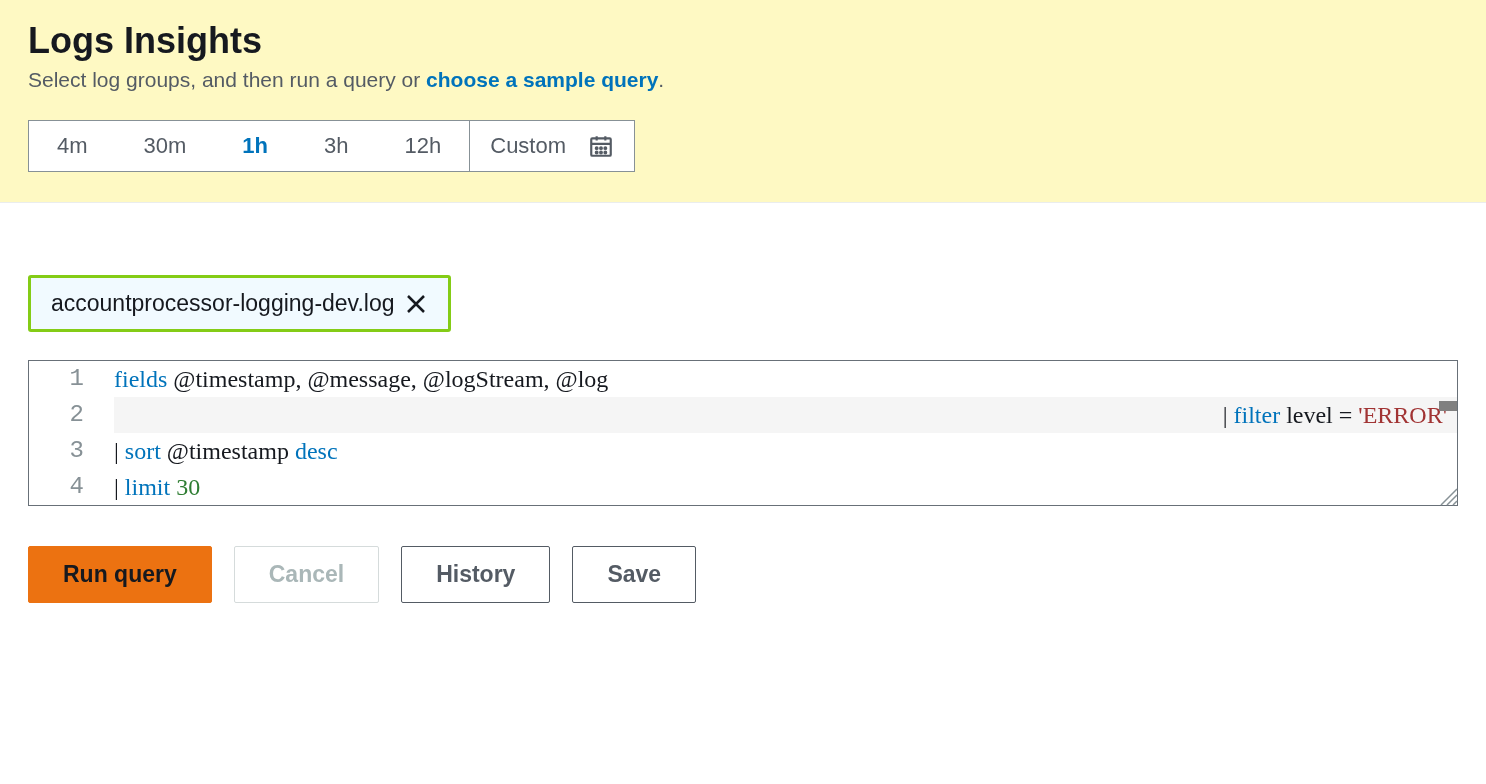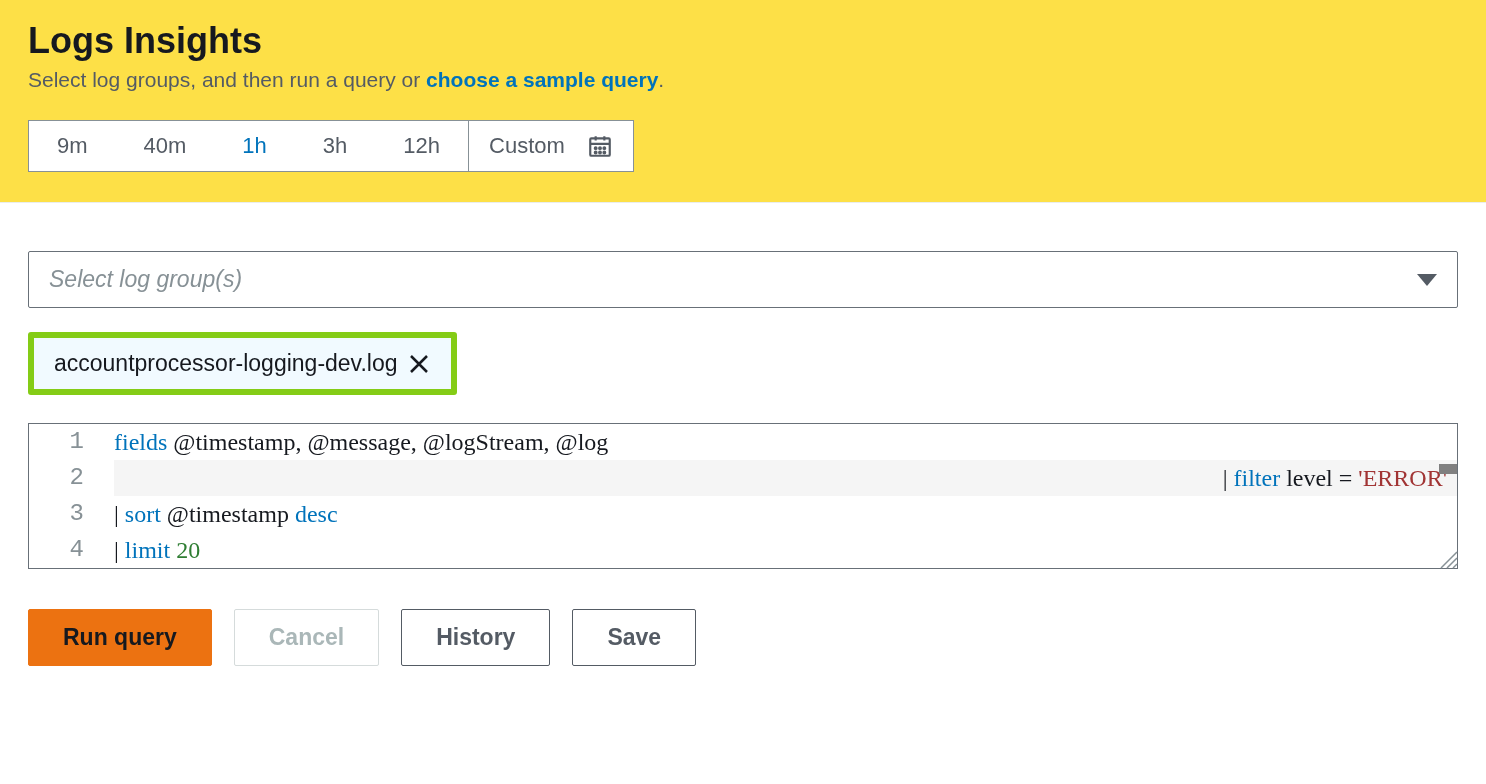--- a/index.html
+++ b/index.html
@@ -3,21 +3,21 @@
 <meta charset="utf-8">
 <style>
   * { box-sizing: border-box; margin: 0; padding: 0; }
   body {
     font-family: "Amazon Ember", "Helvetica Neue", Helvetica, Arial, sans-serif;
     background: #fff;
     color: #16191f;
     width: 1486px;
   }
   .header-section {
-    background: #fde047;
+    background: #fef9c3;
     padding: 20px 28px 30px;
     border-bottom: 1px solid #eaeded;
   }
   .page-title {
     font-size: 36px;
     font-weight: 700;
     color: #16191f;
     margin-bottom: 6px;
   }
   .subtitle {
@@ -41,21 +41,21 @@
     padding: 12px 28px;
     font-size: 22px;
     color: #545b64;
     background: #fff;
     border: none;
     cursor: pointer;
     font-family: inherit;
   }
   .time-btn.active {
     color: #0073bb;
-    font-weight: 400;
+    font-weight: 700;
   }
   .custom-btn {
     display: flex;
     align-items: center;
     gap: 22px;
     padding: 12px 20px;
     font-size: 22px;
     color: #545b64;
     background: #fff;
     border: none;
@@ -93,21 +93,21 @@
     width: 0;
     height: 0;
     border-left: 10px solid transparent;
     border-right: 10px solid transparent;
     border-top: 12px solid #545b64;
   }
   .tag {
     display: inline-flex;
     align-items: center;
     gap: 9px;
-    border: 6px solid #84cc16;
+    border: 3px solid #84cc16;
     background: #f1faff;
     padding: 12px 20px;
     border-radius: 3px;
     margin-top: 24px;
     font-size: 23px;
     color: #16191f;
   }
   .tag-close {
     display: flex;
     align-items: center;
@@ -201,22 +201,22 @@
 </head>
 <body>
 
 <div class="header-section">
   <h1 class="page-title">Logs Insights</h1>
   <p class="subtitle">
     <span>Select log groups, and then run a query or </span><a href="#">choose a sample query</a><span>.</span>
   </p>
 
   <div class="time-range" id="time-range">
-      <button class="time-btn">9m</button>
-      <button class="time-btn">40m</button>
+      <button class="time-btn">4m</button>
+      <button class="time-btn">30m</button>
       <button class="time-btn active">1h</button>
       <button class="time-btn">3h</button>
       <button class="time-btn">12h</button>
       <button class="custom-btn">
         <span>Custom</span>
         <svg viewBox="0 0 24 24" class="calendar-icon">
           <rect x="3" y="5" width="18" height="16" rx="1"></rect>
           <path d="M3 10 H21 M8 3 V7 M16 3 V7"></path>
           <circle cx="8" cy="14" r="0.8" fill="#545b64"></circle>
           <circle cx="12" cy="14" r="0.8" fill="#545b64"></circle>
@@ -224,24 +224,20 @@
           <circle cx="8" cy="18" r="0.8" fill="#545b64"></circle>
           <circle cx="12" cy="18" r="0.8" fill="#545b64"></circle>
           <circle cx="16" cy="18" r="0.8" fill="#545b64"></circle>
         </svg>
       </button>
     </div>
 </div>
 
 <div class="body-section">
 
-  <div class="select-input">
-    <span class="select-placeholder">Select log group(s)</span>
-    <span class="caret-down"></span>
-  </div>
 
   <div class="tag">
     <span>accountprocessor-logging-dev.log</span>
     <span class="tag-close">
       <svg viewBox="0 0 24 24">
           <path d="M4 4 L20 20 M20 4 L4 20" fill="none"></path>
         </svg>
     </span>
   </div>
 
@@ -254,21 +250,21 @@
       <div class="editor-row current">
         <div class="gutter">2</div>
         <div class="code-line"><span class="punct">| </span><span class="kw">filter</span><span class="txt"> level </span><span class="punct">= </span><span class="str">'ERROR'</span></div>
       </div>
       <div class="editor-row">
         <div class="gutter">3</div>
         <div class="code-line"><span class="punct">| </span><span class="kw">sort</span><span class="txt"> @timestamp </span><span class="kw">desc</span></div>
       </div>
       <div class="editor-row">
         <div class="gutter">4</div>
-        <div class="code-line"><span class="punct">| </span><span class="kw">limit</span><span class="txt"> </span><span class="num">20</span></div>
+        <div class="code-line"><span class="punct">| </span><span class="kw">limit</span><span class="txt"> </span><span class="num">30</span></div>
       </div>
       <div class="resize-handle">
       <svg viewBox="0 0 20 20">
           <path d="M2 18 L18 2 M8 18 L18 8 M14 18 L18 14" fill="none"></path>
         </svg>
     </div>
   </div>
 
   <div class="actions">
     <button class="btn btn-primary">Run query</button>

